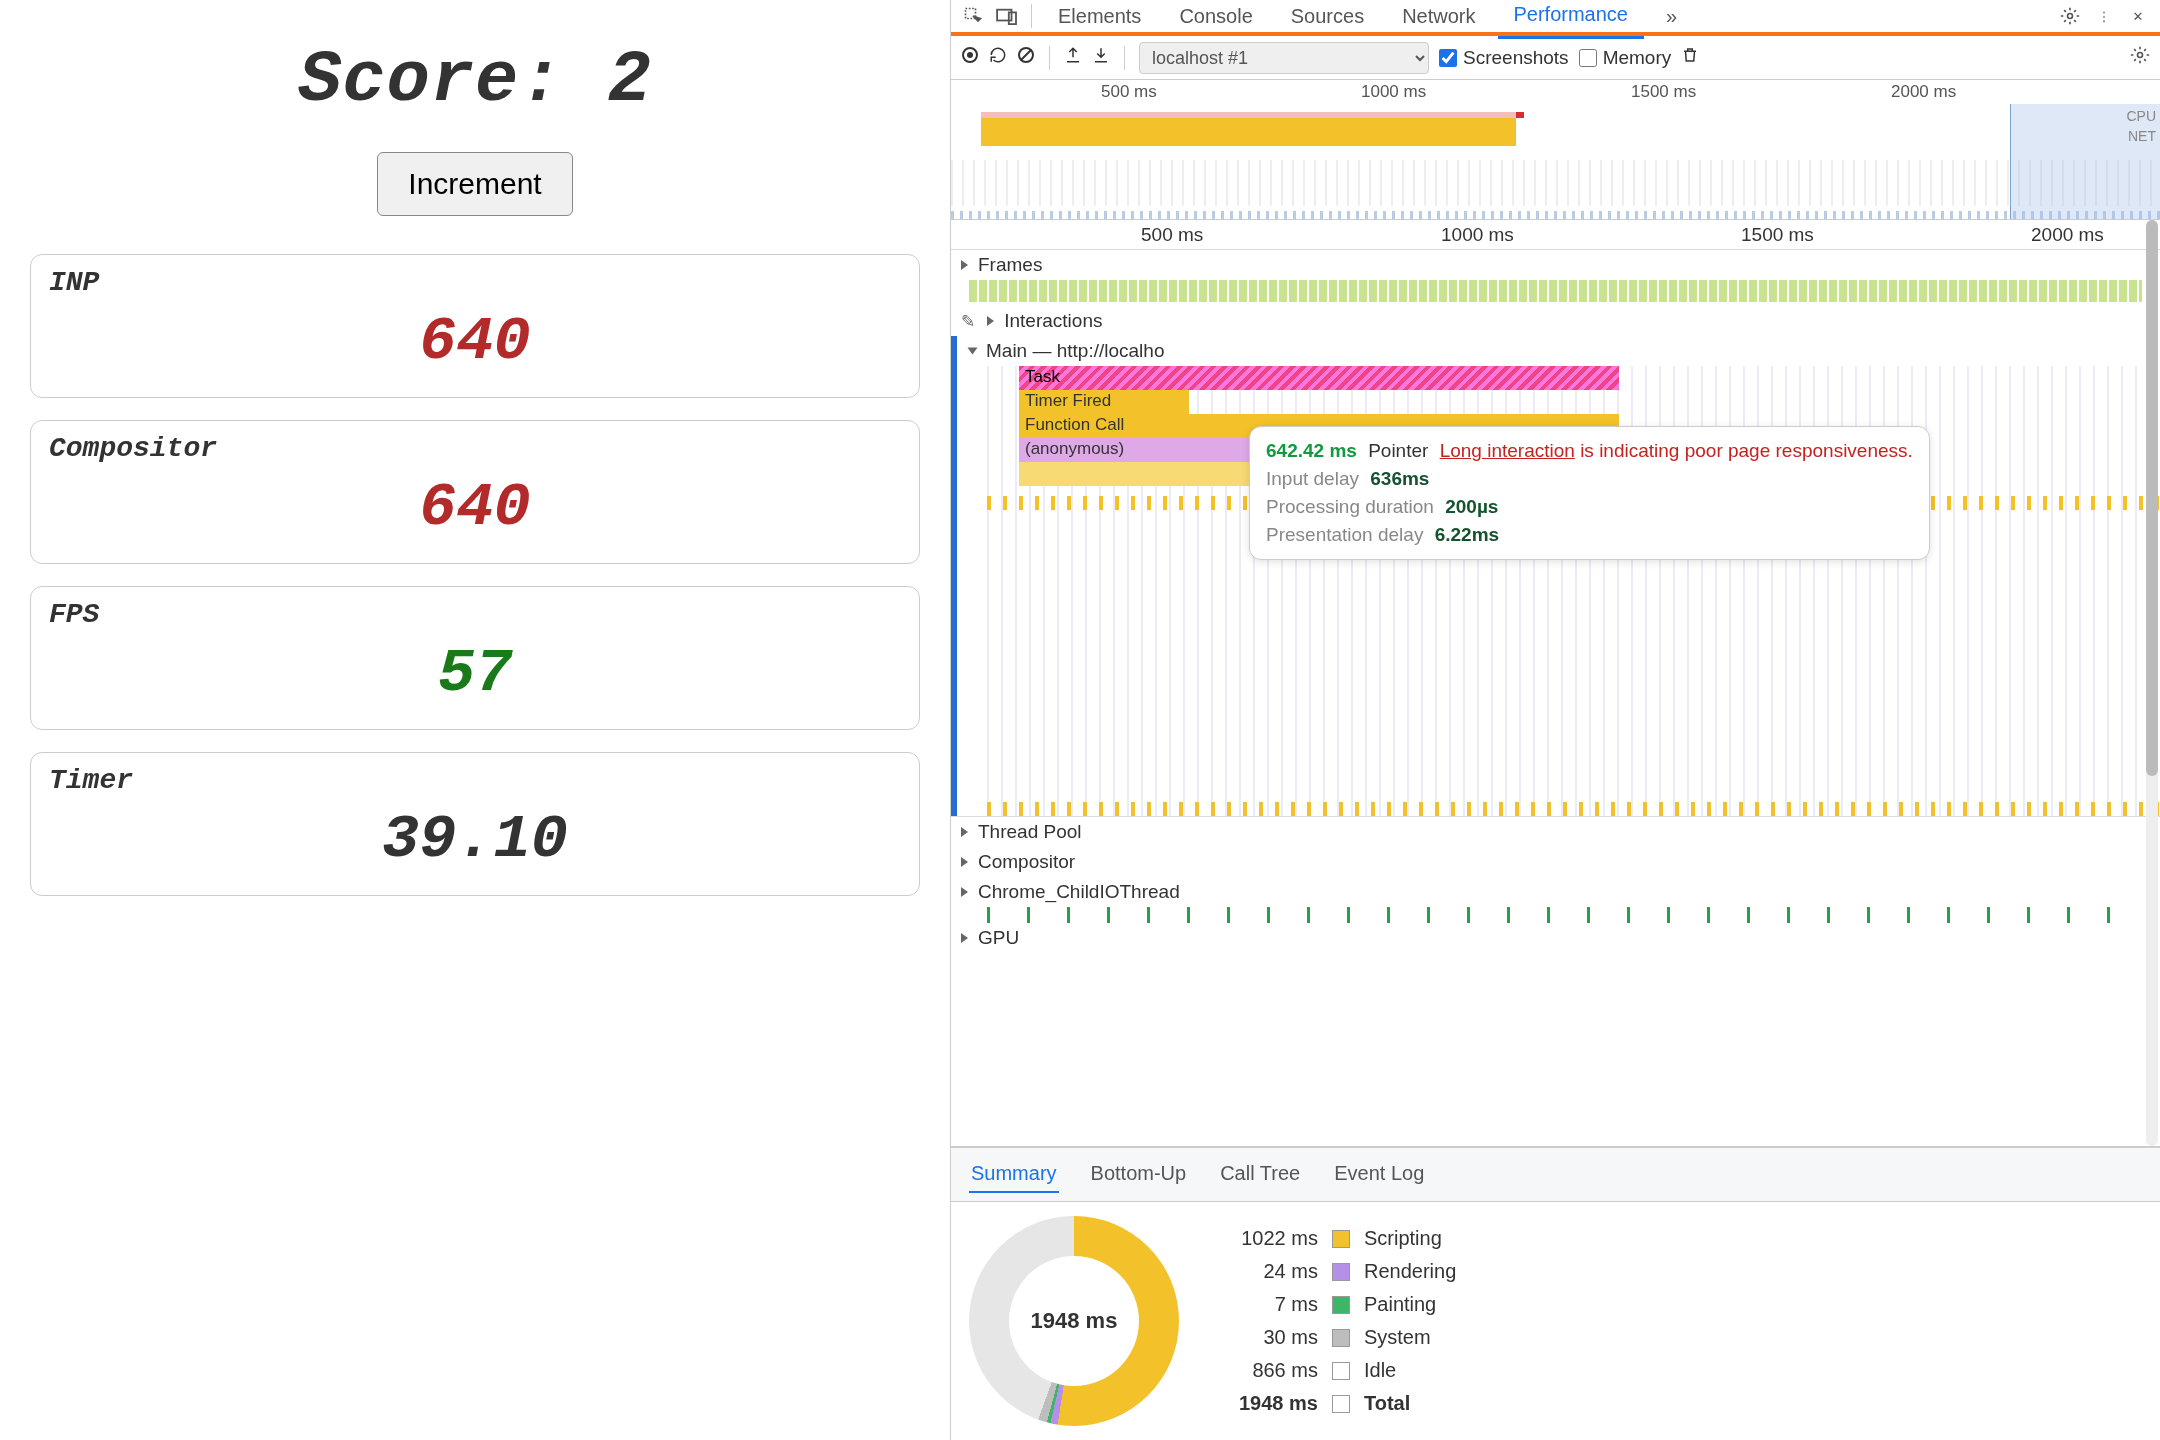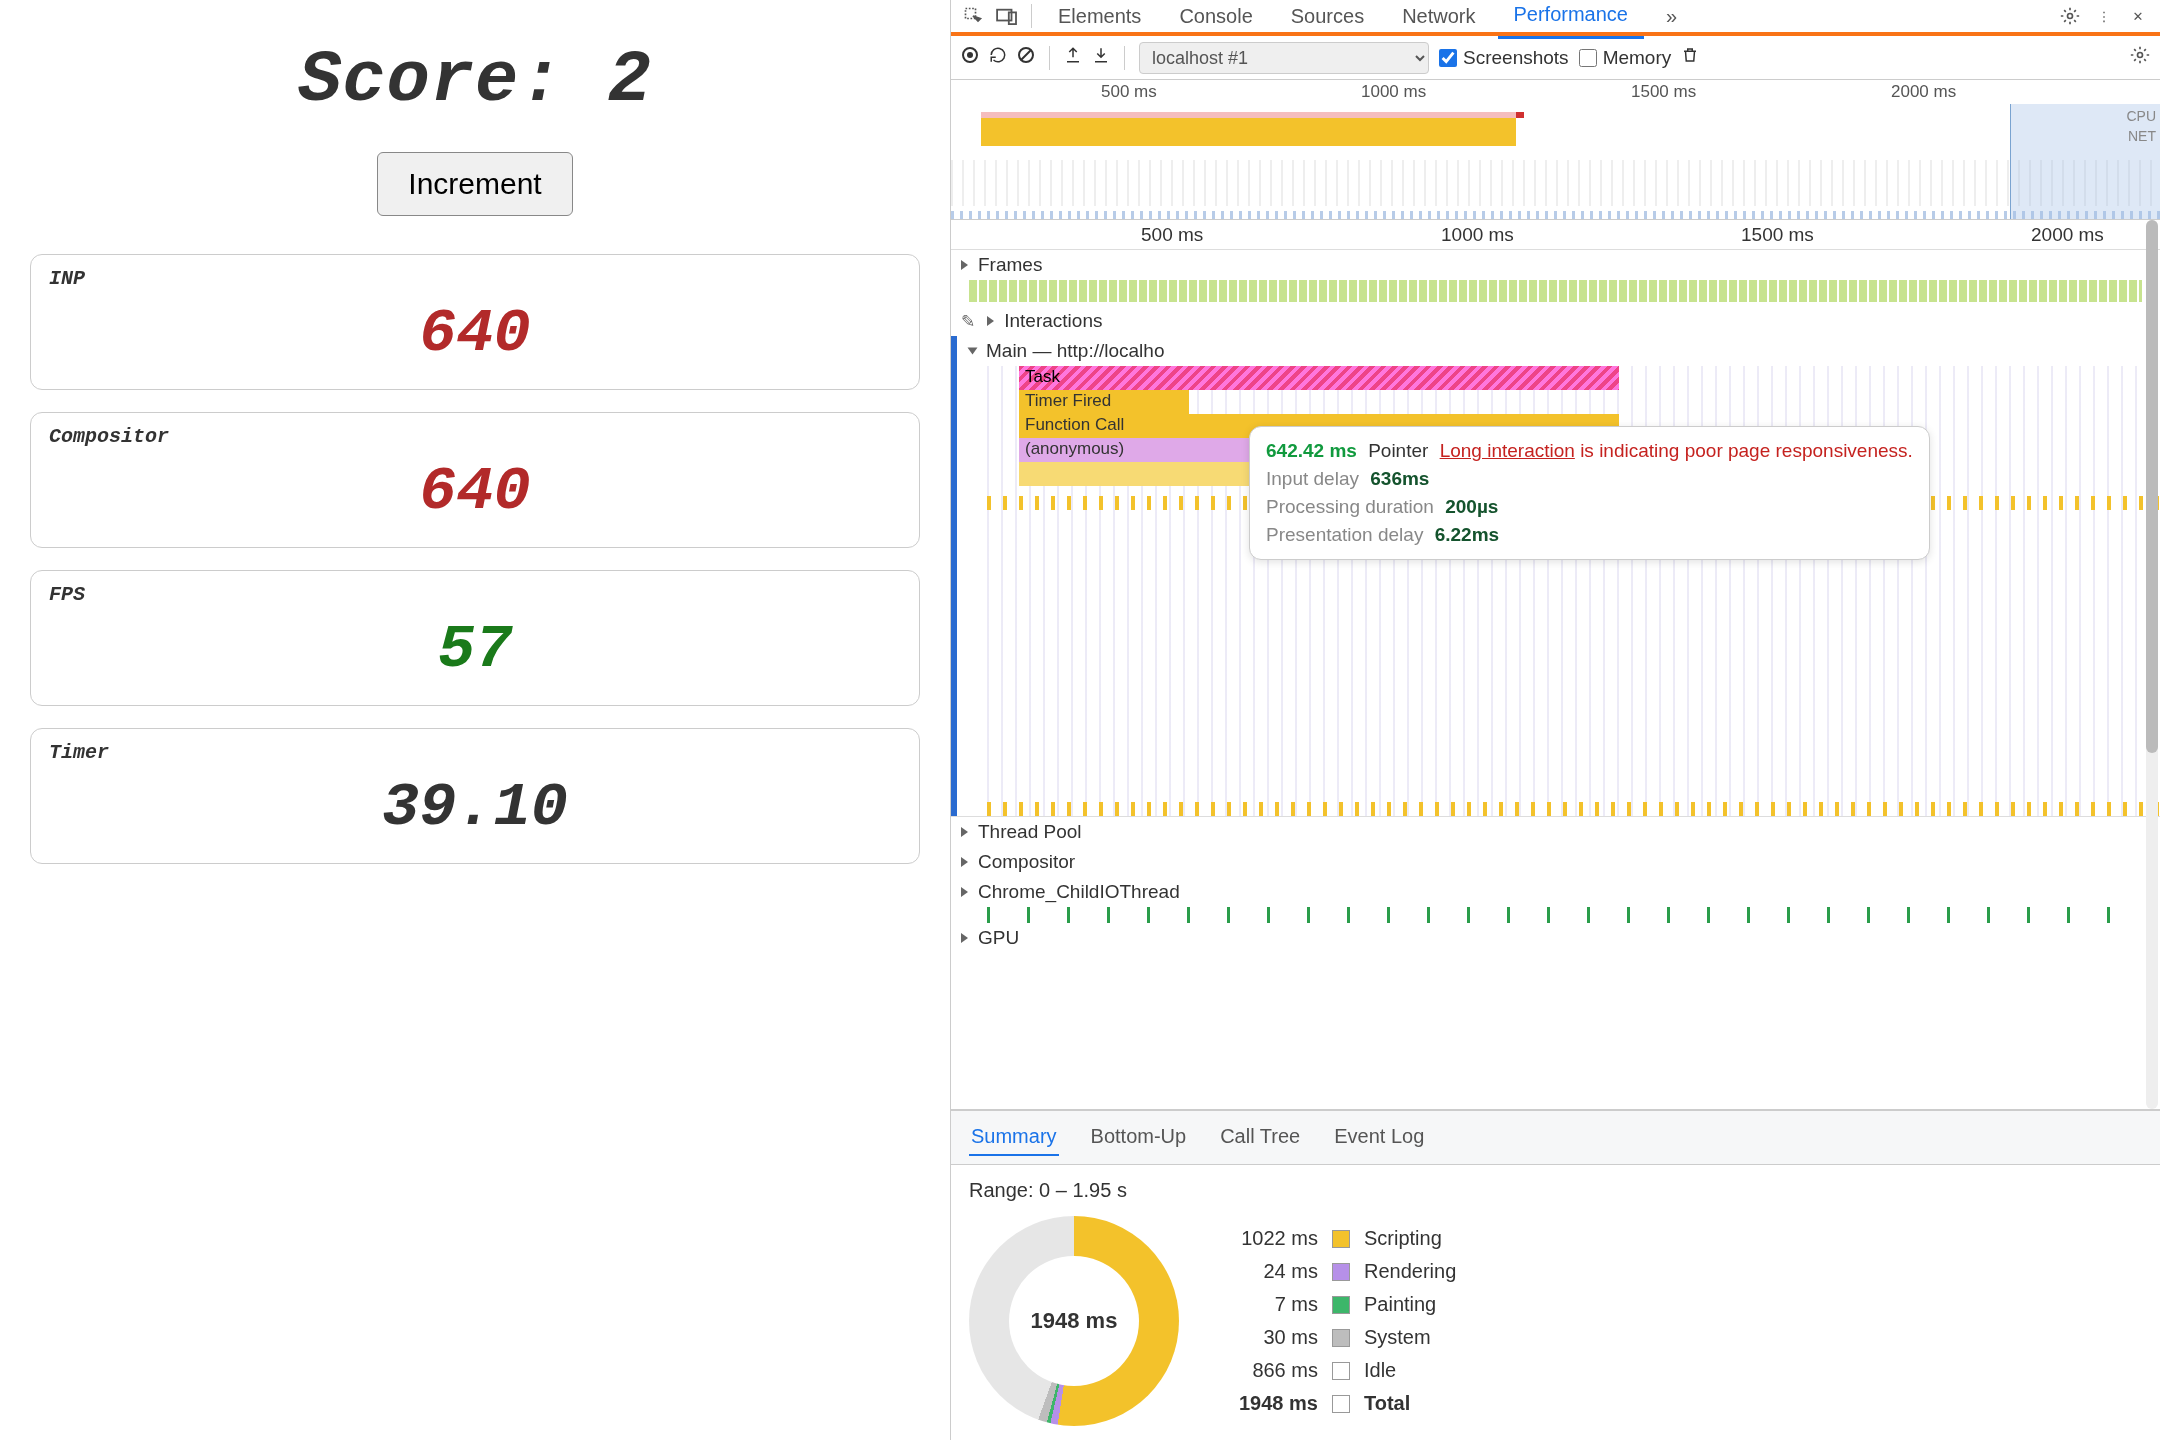--- a/index.html
+++ b/index.html
@@ -44,21 +44,21 @@
   border: 1px solid #ccc;
   border-radius: 12px;
   padding: 12px 18px 20px;
   margin-bottom: 22px;
   text-align: center;
 }
 .card-label {
   font-family: "Courier New", monospace;
   font-weight: 900;
   font-style: italic;
-  font-size: 20px;
+  font-size: 28px;
   text-align: left;
   margin-bottom: 8px;
 }
 .card-val {
   font-family: "Courier New", monospace;
   font-weight: 900;
   font-style: italic;
   font-size: 62px;
 }
 .red { color: #b22a2a; }
@@ -434,21 +434,20 @@
   </div>
 
   <div class="sum-tabs">
     <div class="t active">Summary</div>
     <div class="t">Bottom-Up</div>
     <div class="t">Call Tree</div>
     <div class="t">Event Log</div>
   </div>
 
   <div class="summary">
-    <div>Range: 0 – 1.95 s</div>
     <div class="donut-wrap">
       <div class="donut">
         <div class="c">1948 ms</div>
       </div>
       <div class="legend">
         <div class="ms">1022 ms</div>
           <div class="sw sc"></div>
           <div>Scripting</div>
         <div class="ms">24 ms</div>
           <div class="sw re"></div>

